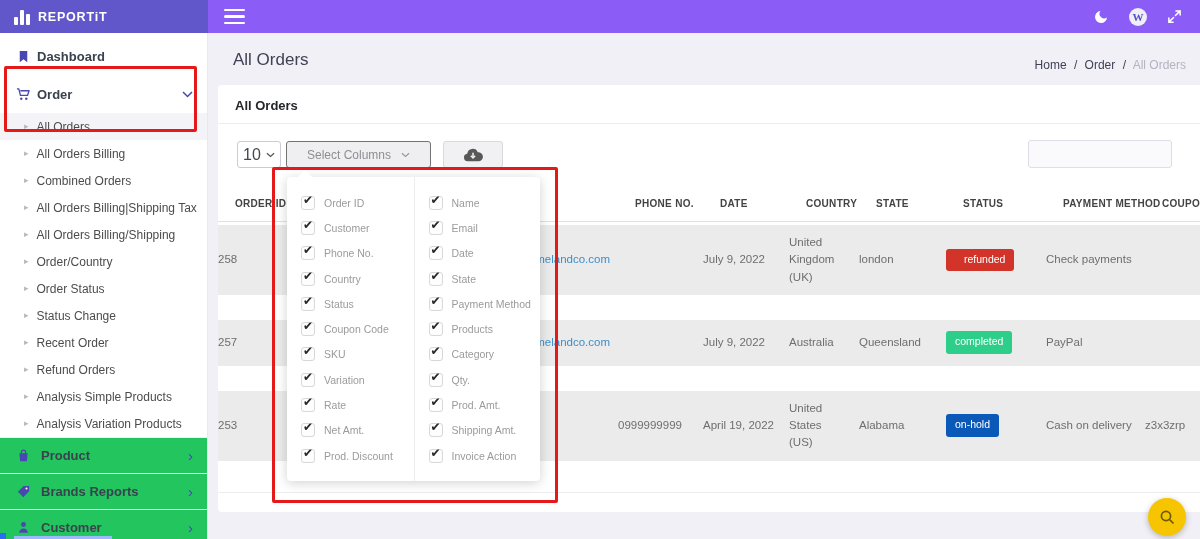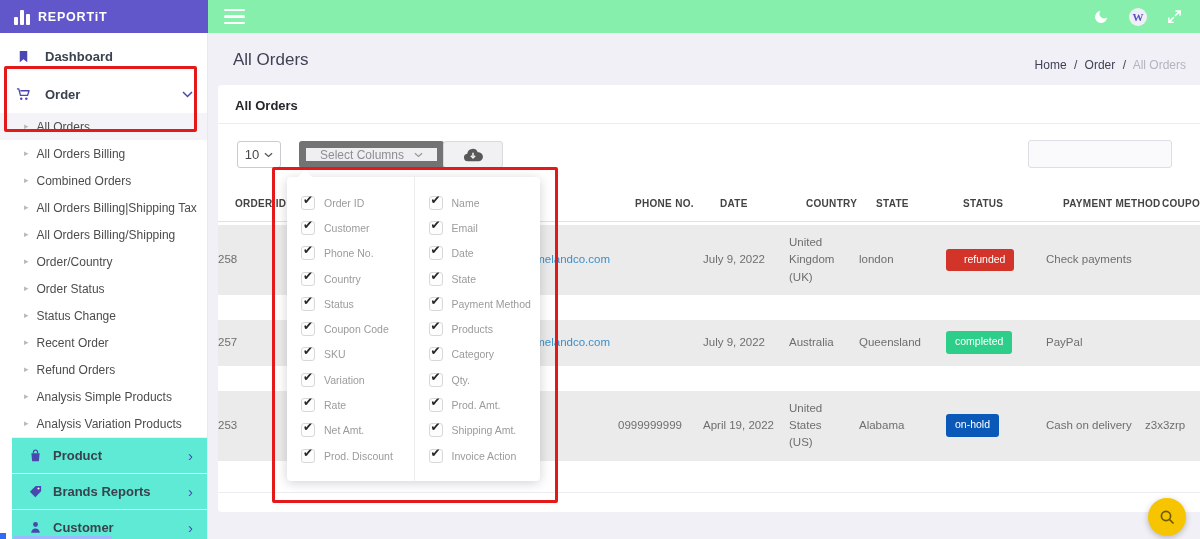--- a/index.html
+++ b/index.html
@@ -1,62 +1,62 @@
 <!DOCTYPE html>
 <html><head>
 <meta charset="utf-8">
 <style>
   * { margin:0; padding:0; box-sizing:border-box; }
   html,body { background:#e9e9ee; }
   body { font-family:"Liberation Sans","DejaVu Sans",sans-serif; }
   .app { position:relative; width:1200px; height:539px; overflow:hidden; background:#f1f0f7; margin:0 auto; }
 
   
-  .topbar { position:absolute; left:0; top:0; width:1200px; height:33px; background:#86efac; z-index:40; display:flex; align-items:center; }
+  .topbar { position:absolute; left:0; top:0; width:1200px; height:33px; background:#8b5cf6; z-index:40; display:flex; align-items:center; }
   .brand { width:208px; height:33px; background:#6157cb; display:flex; align-items:center; padding-left:14px; gap:8px; }
   .logo-bars { display:flex; align-items:flex-end; gap:2px; height:16px; }
   .logo-bars i { display:block; width:4px; background:#fff; border-radius:1px; }
   .logo-bars i:nth-child(1){height:8px;} .logo-bars i:nth-child(2){height:15px;} .logo-bars i:nth-child(3){height:11px;}
   .brand-name { color:#fff; font-size:12.5px; font-weight:bold; letter-spacing:.8px; }
   .hamburger { margin-left:12px; display:flex; flex-direction:column; gap:4px; cursor:pointer; padding:4px; }
   .hamburger i { display:block; width:21px; height:2.5px; background:#fff; border-radius:2px; }
   .topbar-right { margin-left:auto; display:flex; align-items:center; gap:20px; padding-right:18px; }
   .tb-icon { display:flex; align-items:center; justify-content:center; cursor:pointer; }
   .wp-circle { width:18px; height:18px; border-radius:50%; background:#eef0f6; color:#5b51c6; font-family:"Liberation Serif",serif; font-weight:bold; font-size:11px; display:flex; align-items:center; justify-content:center; }
 
   
   .sidebar { position:absolute; left:0; top:33px; width:208px; bottom:0; background:#fff; border-right:1px solid #e8e8ef; z-index:10; padding-top:8px; }
-  .side-parent { height:30px; display:flex; align-items:center; padding:0 14px 0 16px; gap:14px; font-size:13px; color:#39424e; font-weight:bold; cursor:pointer; }
+  .side-parent { height:30px; display:flex; align-items:center; padding:0 14px 0 16px; gap:6px; font-size:13px; color:#39424e; font-weight:bold; cursor:pointer; }
   .side-parent .grow { flex:1; }
   .order-item { margin-top:8px; }
   .subitems { margin-top:4px; }
   .subitem { height:27px; display:flex; align-items:center; padding-left:24px; gap:8px; font-size:12px; color:#4c4c4c; cursor:pointer; }
   .subitem:first-child { background:#f4f4f8; }
   .caret { color:#b9b9b9; font-size:9px; line-height:1; }
-  .bottom-item { height:36px; display:flex; align-items:center; padding:0 14px 0 16px; gap:10px; font-size:13px; color:#39424e; font-weight:bold; border-top:1px solid #efeff4; cursor:pointer; background:#5eead4;margin-left:12px; }
+  .bottom-item { height:36px; display:flex; align-items:center; padding:0 14px 0 16px; gap:10px; font-size:13px; color:#39424e; font-weight:bold; border-top:1px solid #efeff4; cursor:pointer; background:#22c55e; }
   .chev-right { margin-left:auto; color:#4a47b0; font-size:15px; line-height:1; font-weight:normal; }
   .frag-blue1 { position:absolute; left:0; bottom:0; width:6px; height:6px; background:#2f6bf6; }
   .frag-blue2 { position:absolute; left:14px; bottom:0; width:98px; height:3px; background:#9cb9fb; }
 
   
   .page-title { position:absolute; left:233px; top:50px; font-size:17px; color:#3f4254; z-index:5; }
   .breadcrumb { position:absolute; right:14px; top:58px; font-size:12px; color:#3f4254; z-index:5;margin-left:12px; }
   .breadcrumb .muted { color:#b3b3c0; }
   .breadcrumb .sep { margin:0 4px; color:#3f4254; }
 
   
   .card { position:absolute; left:218px; top:85px; width:992px; height:427px; background:#fff; border-radius:4px; z-index:5; }
   .card-title { position:absolute; left:17px; top:13px; font-size:13px; font-weight:bold; color:#24262b; }
   .card-hr1 { position:absolute; left:0; top:38px; width:100%; height:1px; background:#ececf1; }
   .card-hr2 { position:absolute; left:0; top:407px; width:100%; height:1px; background:#ececf1; }
 
   
   .controls { position:absolute; left:17px; top:56px; right:0; height:28px; }
-  .len-select { position:absolute; left:2px; top:0; width:44px; height:27px; border:1px solid #c9ccd2; border-radius:3px; background:#fff; display:flex; align-items:center; justify-content:center; gap:5px; font-size:13px; color:#45484d; cursor:pointer; }
-  .cols-btn { position:absolute; left:64px; top:0; width:145px; height:27px; border:7px solid #737373; border-radius:3px; background:#efeff1; display:flex; align-items:center; justify-content:center; gap:10px; font-size:12px; color:#8d8d93; cursor:pointer; }
+  .len-select { position:absolute; left:2px; top:0; width:44px; height:27px; border:1px solid #c9ccd2; border-radius:3px; background:#fff; display:flex; align-items:center; justify-content:center; gap:5px; font-size:16px; color:#45484d; cursor:pointer; }
+  .cols-btn { position:absolute; left:51px; top:0; width:145px; height:27px; border:1px solid #737373; border-radius:3px; background:#efeff1; display:flex; align-items:center; justify-content:center; gap:10px; font-size:12px; color:#8d8d93; cursor:pointer; }
   .cloud-btn { position:absolute; left:208px; top:0; width:60px; height:27px; border:1px solid #d9d9de; border-radius:3px; background:#f1f1f3; display:flex; align-items:center; justify-content:center; cursor:pointer; }
   .search-input { position:absolute; left:793px; top:-1px; width:144px; height:28px; border:1px solid #dcdfe6; border-radius:3px; background:#fafafc; font-size:12px; padding:0 8px; color:#444; }
 
   
   .tgrid { display:grid; grid-template-columns:65px 335px 85px 86px 70px 87px 100px 99px 80px; padding-left:17px; }
   .thead { position:absolute; left:0; top:100px; width:100%; height:37px; border-bottom:1px solid #e0e0e5; align-items:center; }
   .th { font-size:10px; font-weight:bold; color:#434343; letter-spacing:.3px; white-space:nowrap; overflow:hidden; }
   .tbody { position:absolute; left:0; top:140px; width:100%; }
   .trow { background:#ebebeb; margin-bottom:25px; min-height:46px; align-items:center; padding:9px 0; }
   .td { font-size:11.5px; color:#6e6e6e; display:flex; align-items:center; line-height:1.5; }

